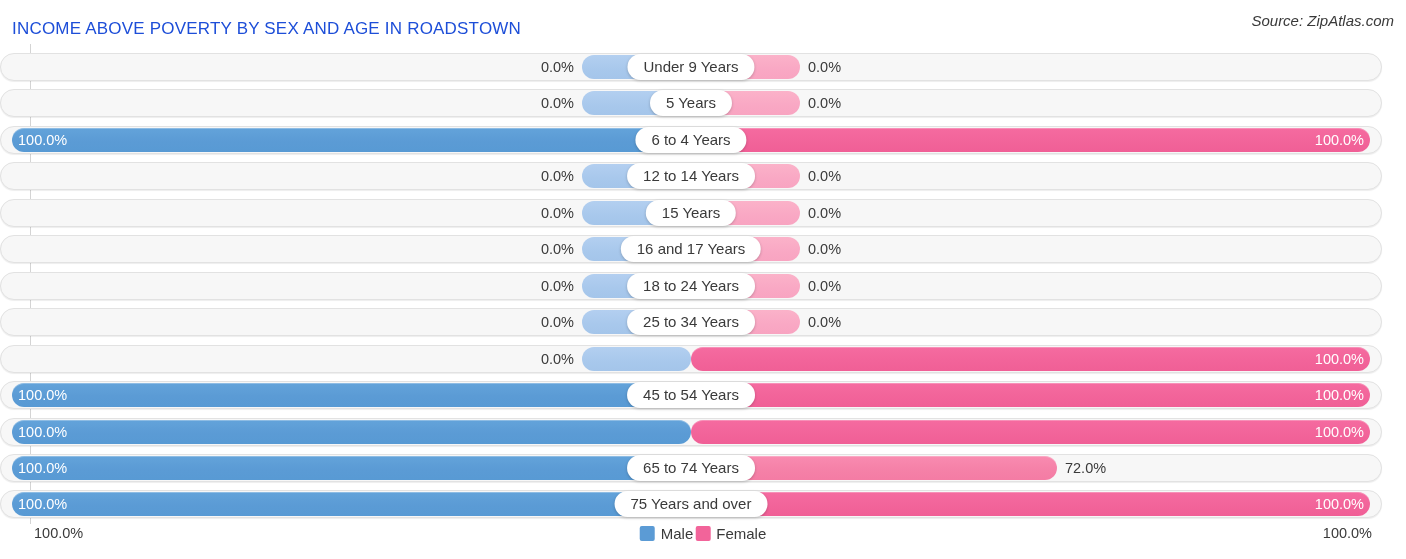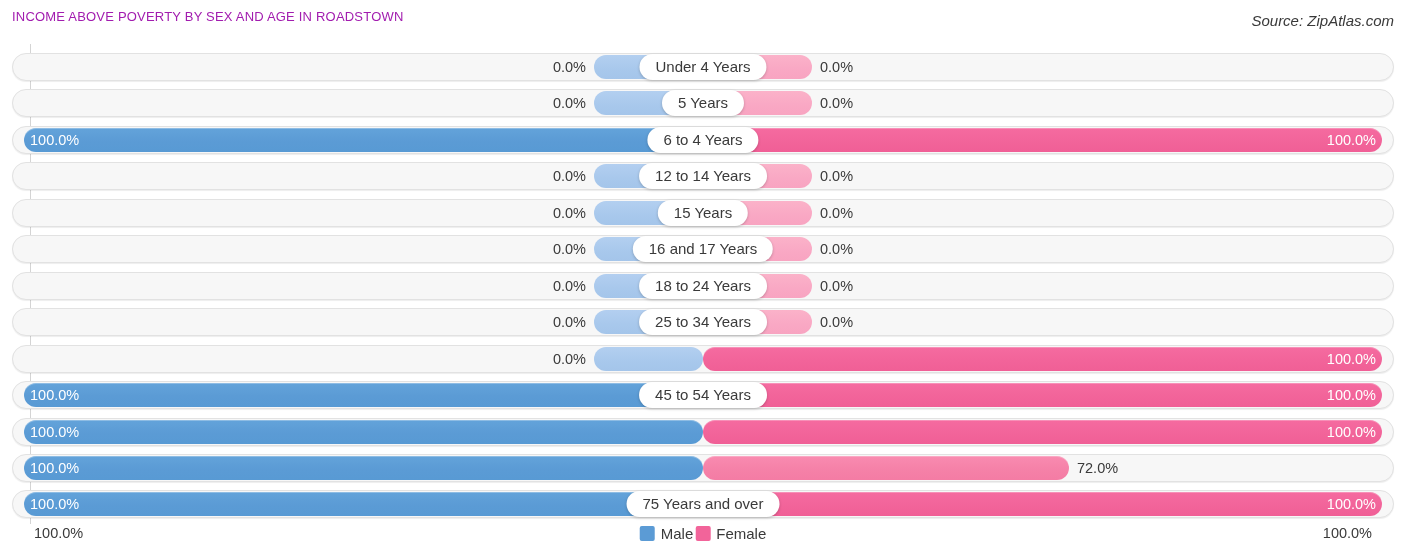--- a/index.html
+++ b/index.html
@@ -4,36 +4,36 @@
 <style>
   html,body{margin:0;padding:0;}
   body{
     width:1406px;height:559px;background:#ffffff;
     font-family:"Liberation Sans","DejaVu Sans",sans-serif;
     overflow:hidden;position:relative;
   }
   
   #header{position:absolute;left:0;top:0;width:1406px;height:44px;}
   #page-title{
-    position:absolute;left:12px;top:9px;
-    font-size:13px;letter-spacing:.2px;color:#a21caf;
+    position:absolute;left:12px;top:19px;
+    font-size:17px;letter-spacing:.2px;color:#1d4ed8;
     white-space:nowrap;
   }
   #source-label{
     position:absolute;right:12px;top:12px;
     font-size:15px;font-style:italic;color:#3a3a3a;white-space:nowrap;
   }
   
   #chart{position:absolute;left:0;top:44px;width:1406px;height:477px;}
   #gridline{
     position:absolute;left:30px;top:0px;width:1px;height:480px;
     background:#d4d4d4;
   }
   .row{
-    position:absolute;left:12px;width:1382px;height:28px;
+    position:absolute;left:0;width:1382px;height:28px;
     box-sizing:border-box;
     text-align:right;
   }
   .track{
     position:absolute;left:0;top:0;width:100%;height:28px;
     box-sizing:border-box;
     background:#f7f7f7;
     border:1px solid #e2e2e2;
     border-radius:14px;
     box-shadow:0 1px 1px rgba(0,0,0,.07);
@@ -105,21 +105,21 @@
 
 <div id="chart">
   <div id="gridline"></div>
   <div id="rows">
       <div class="row" style="top: 9px;">
         <div class="track"></div>
         <div class="bar bar-male zero" style="width: 109px;"></div>
         <div class="bar bar-female zero" style="width: 109px;"></div>
         <div class="val val-out val-male-out" style="margin-right: 117px;">0.0%</div>
         <div class="val val-out val-female-out" style="margin-left: 117px;">0.0%</div>
-        <div class="cat-pill">Under 4 Years</div>
+        <div class="cat-pill">Under 9 Years</div>
       </div>
       <div class="row" style="top: 45.45px;">
         <div class="track"></div>
         <div class="bar bar-male zero" style="width: 109px;"></div>
         <div class="bar bar-female zero" style="width: 109px;"></div>
         <div class="val val-out val-male-out" style="margin-right: 117px;">0.0%</div>
         <div class="val val-out val-female-out" style="margin-left: 117px;">0.0%</div>
         <div class="cat-pill">5 Years</div>
       </div>
       <div class="row" style="top: 81.9px;">
@@ -191,20 +191,21 @@
         <div class="bar bar-female full" style="width: 679px;"></div>
         <div class="val val-in val-male-in">100.0%</div>
         <div class="val val-in val-female-in">100.0%</div>
       </div>
       <div class="row" style="top: 409.95px;">
         <div class="track"></div>
         <div class="bar bar-male full" style="width: 679px;"></div>
         <div class="bar bar-female mid" style="width: 365.981px;"></div>
         <div class="val val-in val-male-in">100.0%</div>
         <div class="val val-out val-female-out" style="margin-left: 373.981px;">72.0%</div>
+        <div class="cat-pill">65 to 74 Years</div>
       </div>
       <div class="row" style="top: 446.4px;">
         <div class="track"></div>
         <div class="bar bar-male full" style="width: 679px;"></div>
         <div class="bar bar-female full" style="width: 679px;"></div>
         <div class="val val-in val-male-in">100.0%</div>
         <div class="val val-in val-female-in">100.0%</div>
         <div class="cat-pill">75 Years and over</div>
       </div>
     </div>

